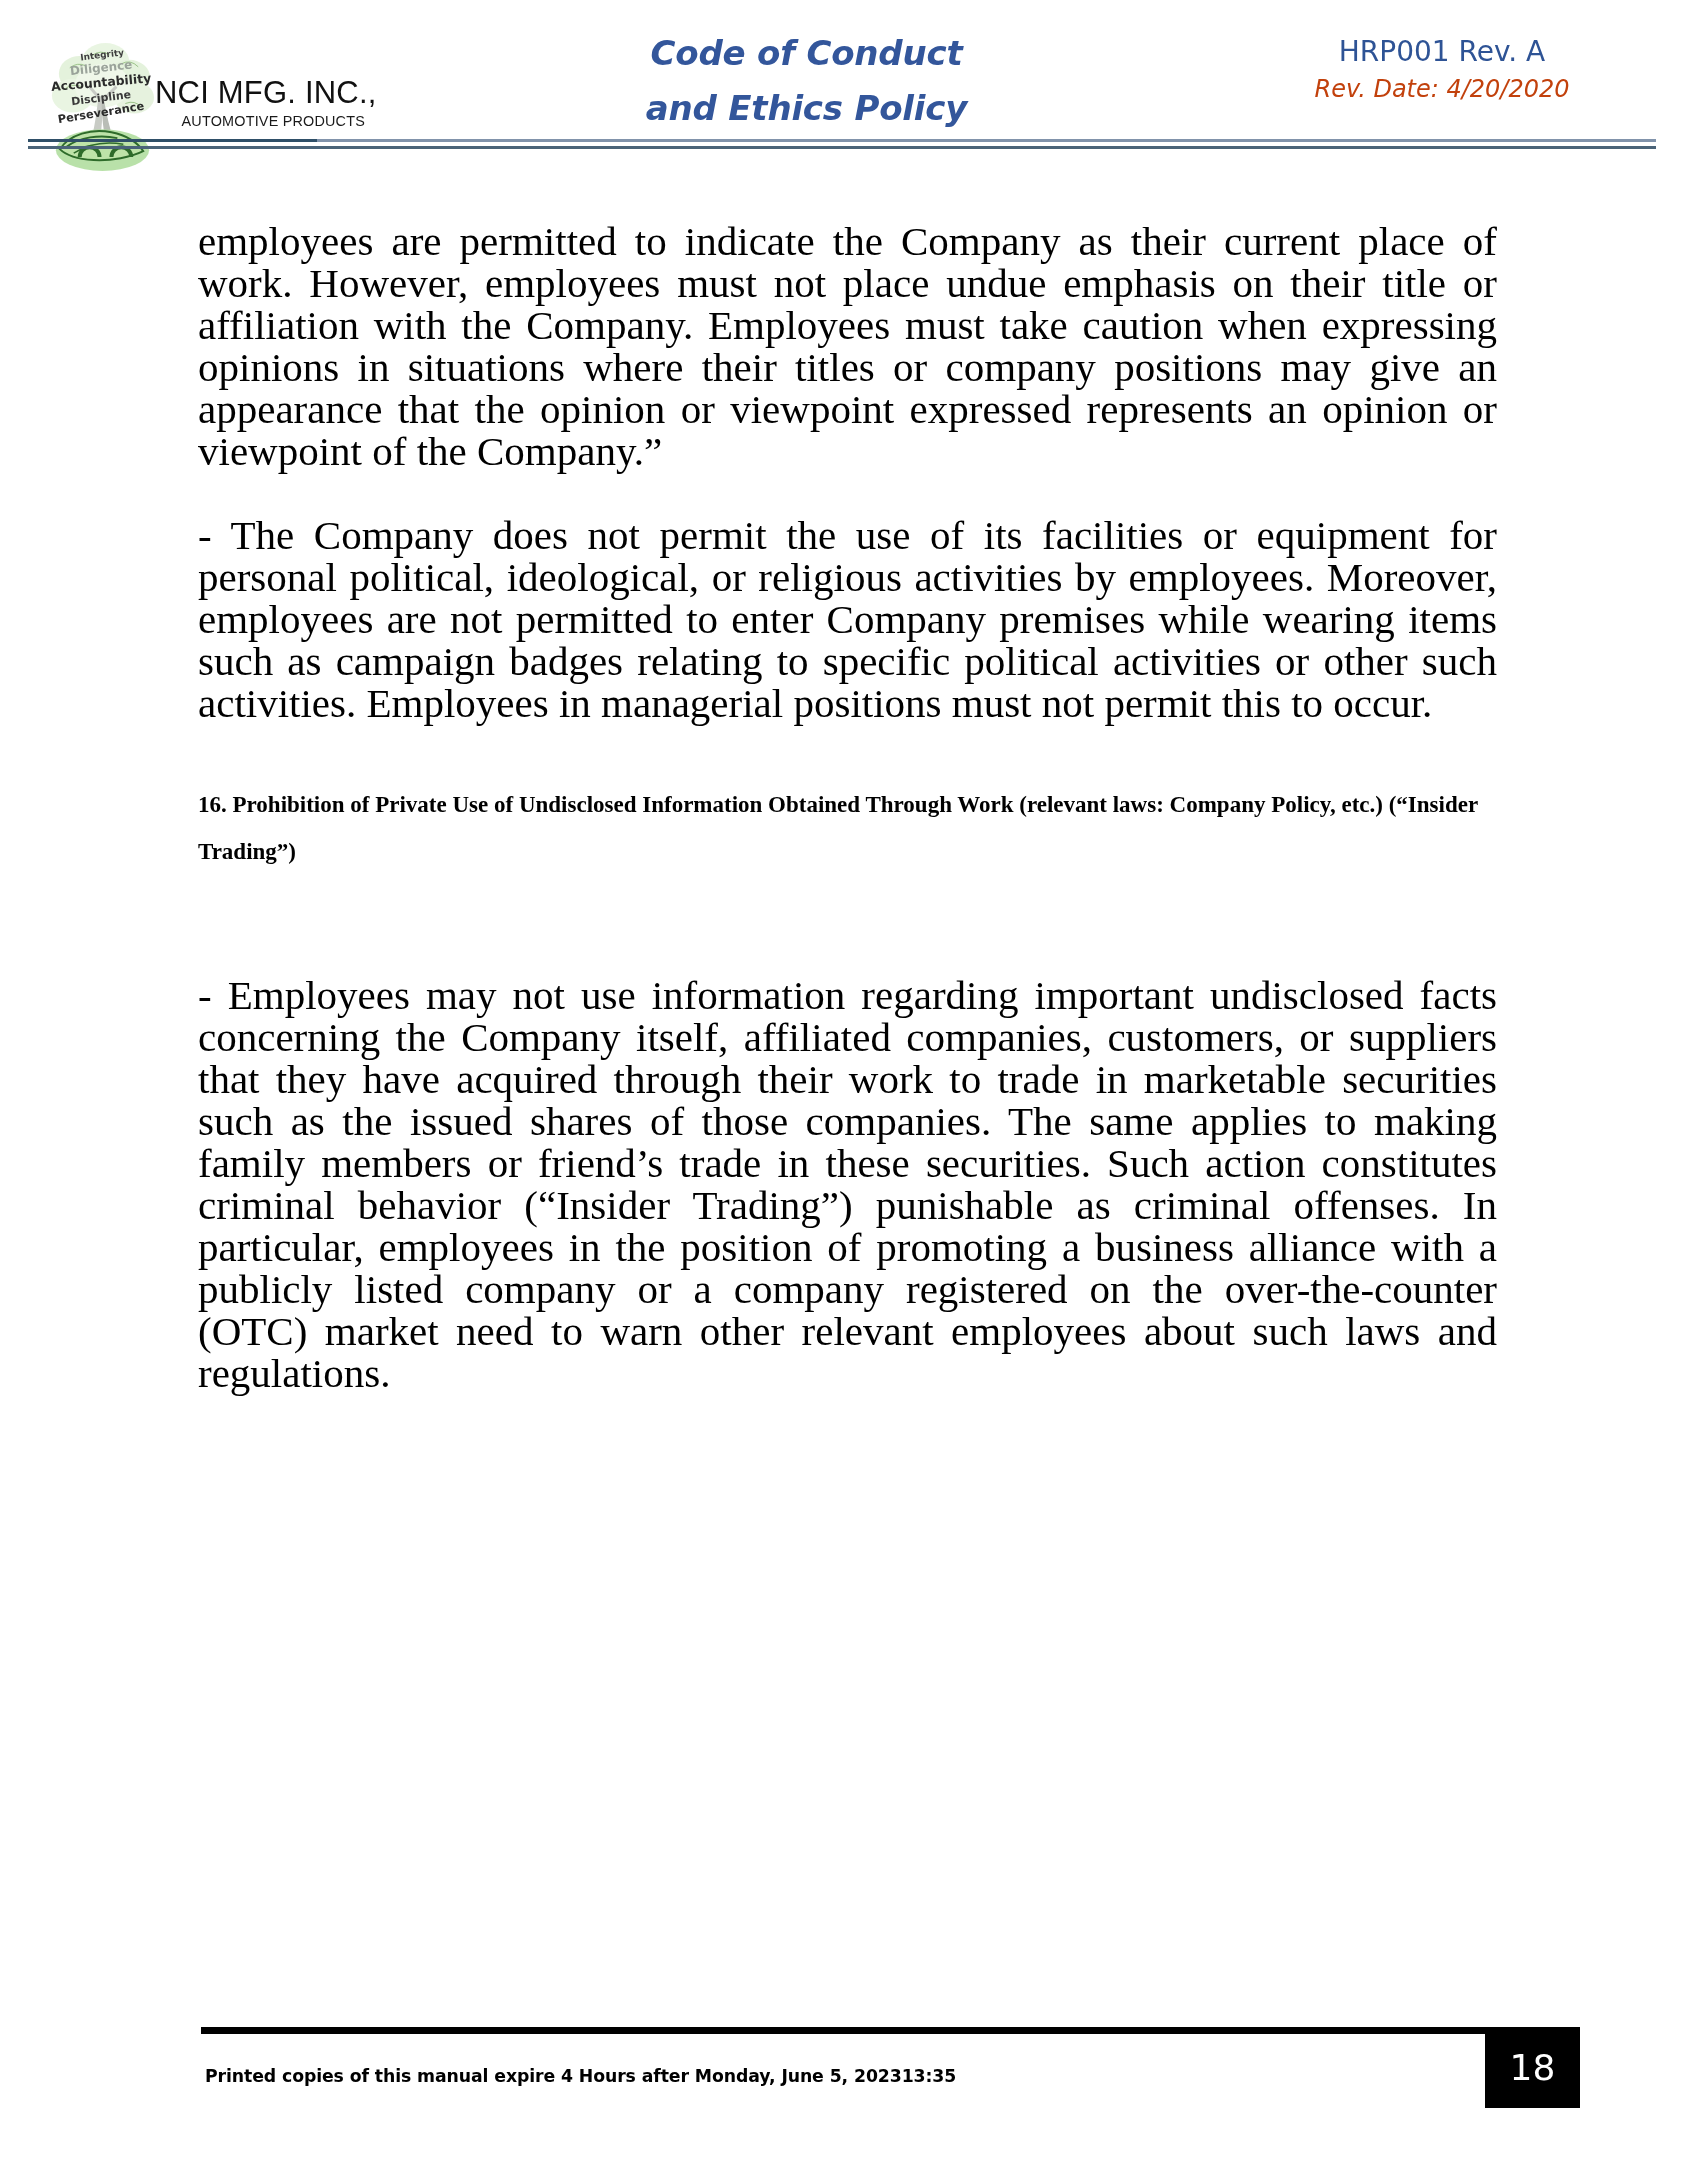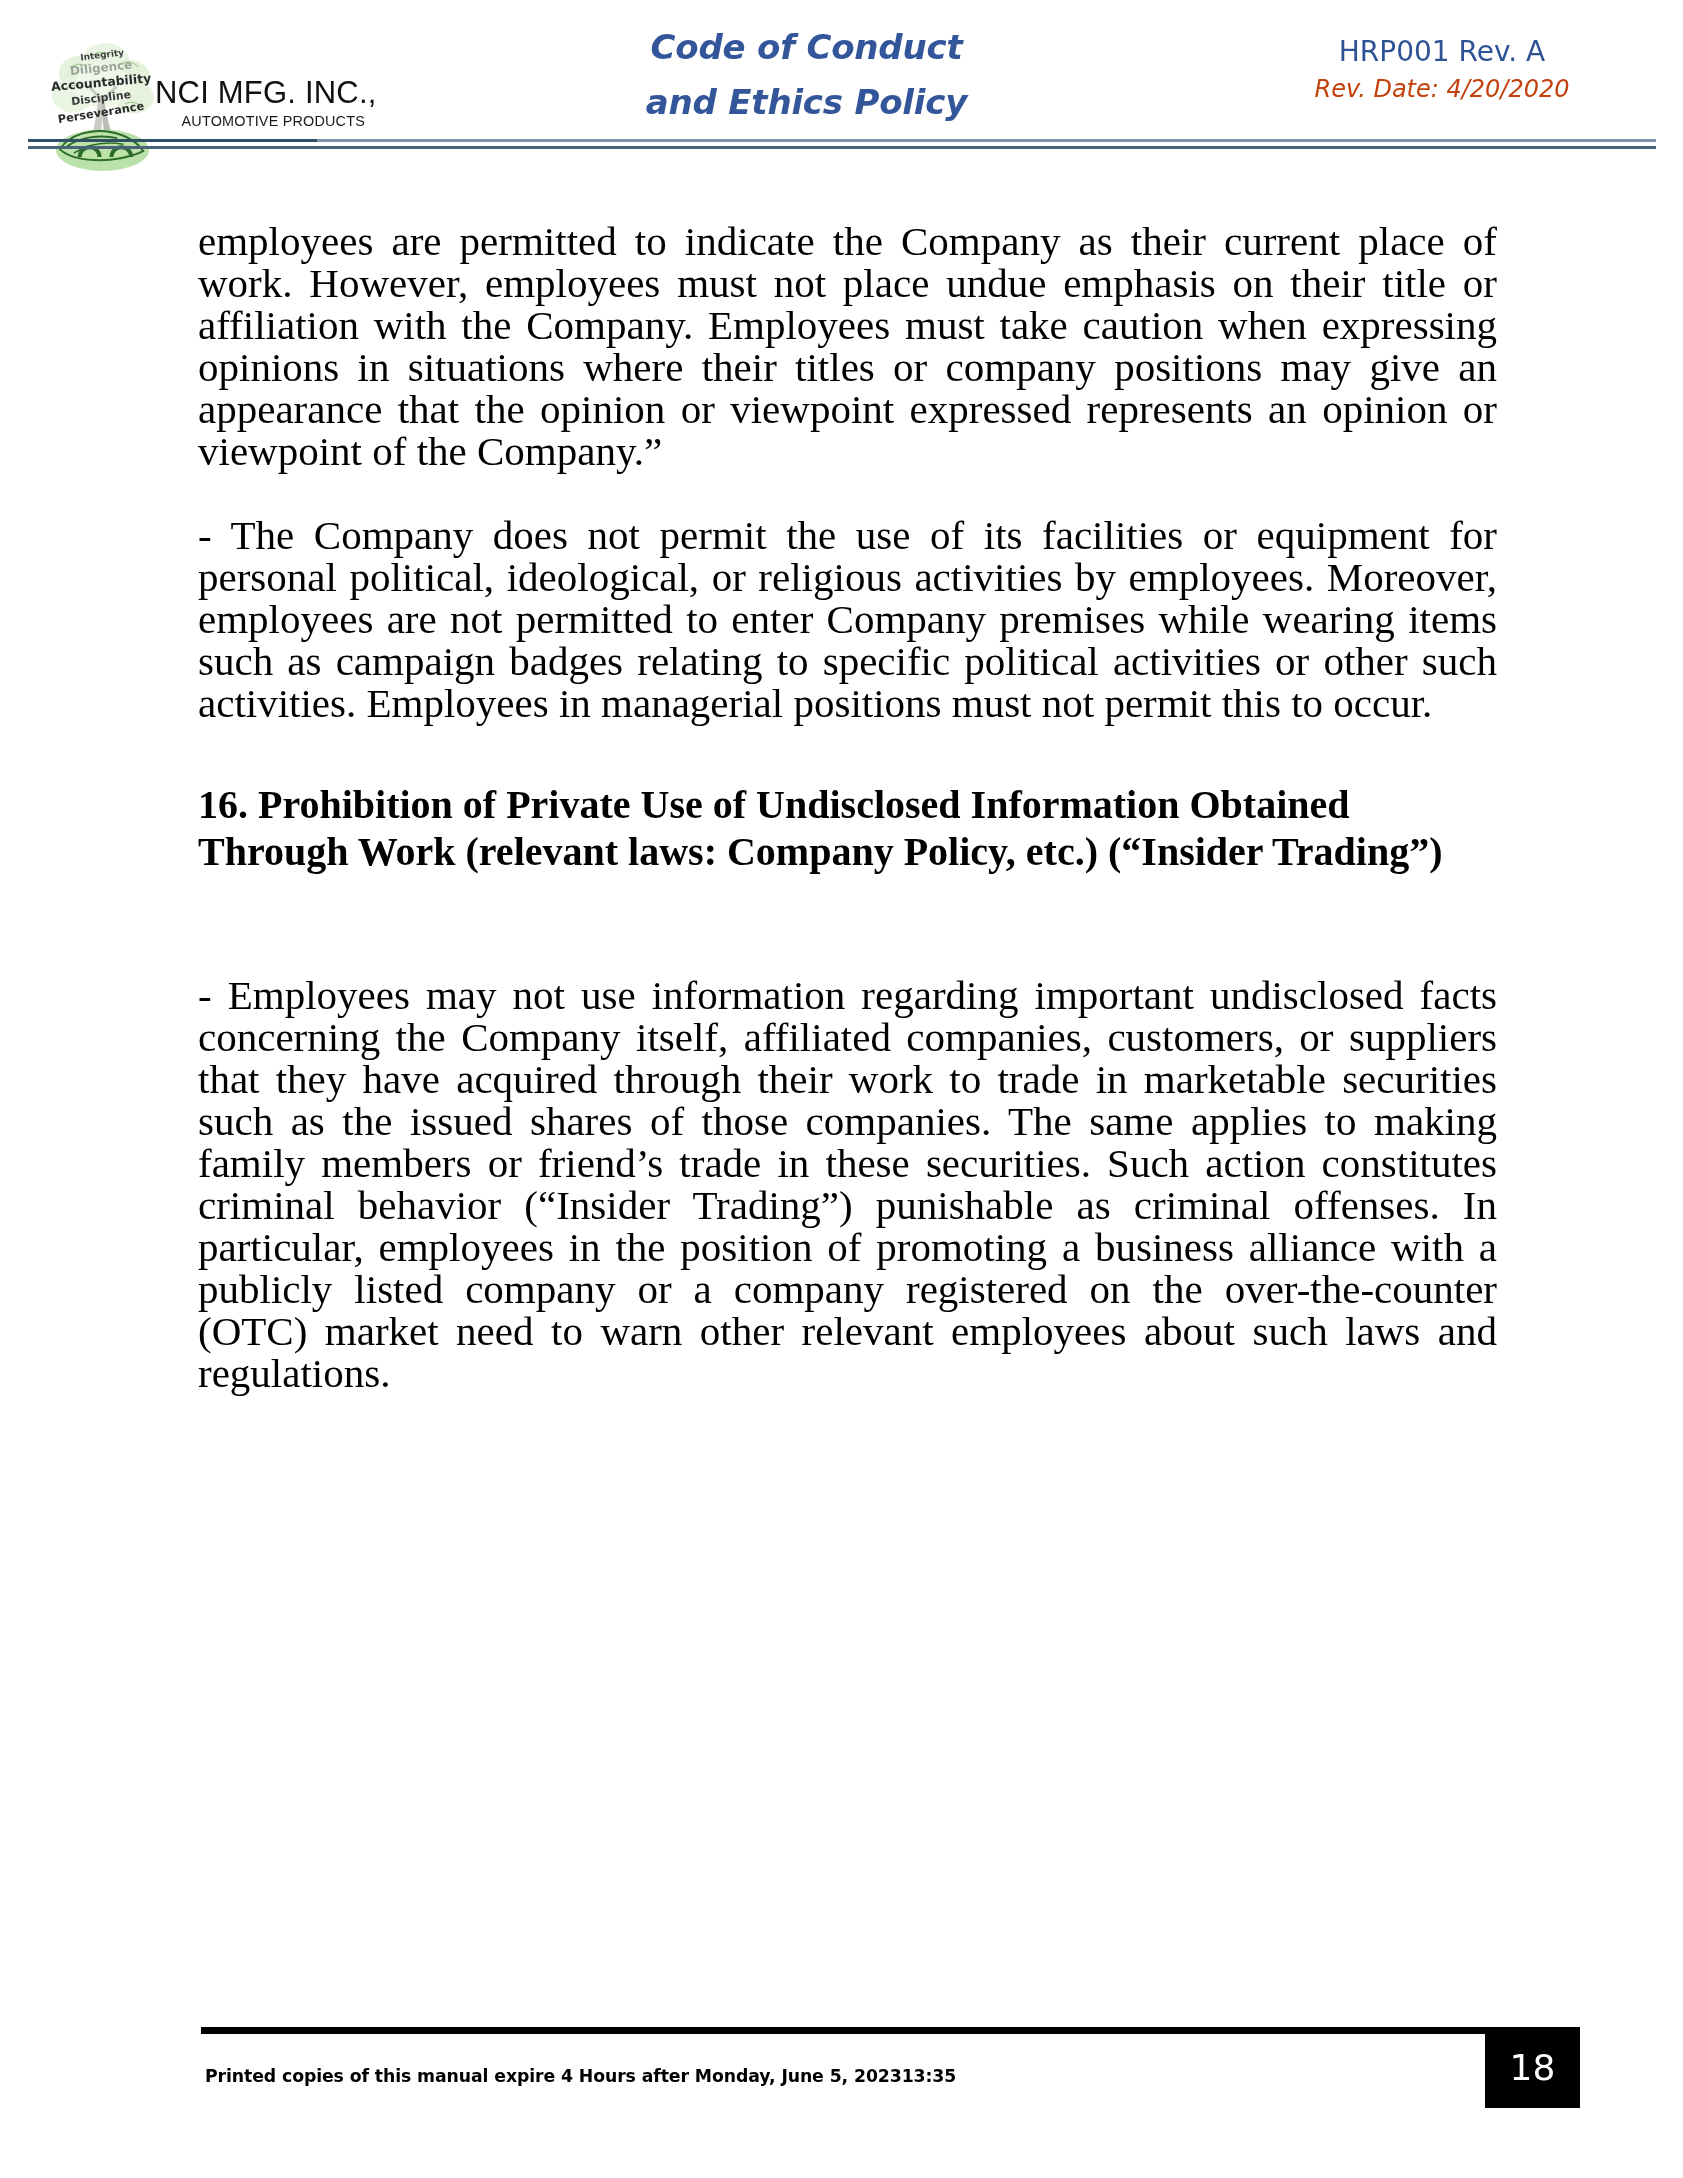--- a/index.html
+++ b/index.html
@@ -81,21 +81,21 @@
     margin-top: 3px;
     text-align: right;
     width: 210px;
     white-space: nowrap;
   }
 
   
   .header-title {
     flex: 1 1 auto;
     text-align: center;
-    padding-top: 20px;
+    padding-top: 26px;
   }
   .header-title .line {
     font-family: "DejaVu Sans", "Liberation Sans", sans-serif;
     font-style: italic;
     font-weight: bold;
     font-size: 34px;
     color: #33569B;
     line-height: 1.62;
     letter-spacing: -0.2px;
   }
@@ -164,21 +164,21 @@
     color: #000000;
     text-align: justify;
     text-justify: inter-word;
     margin: 0;
   }
   .para-gap { height: 42px; }
   .para-gap-lg { height: 57px; }
 
   .heading {
     font-family: "Liberation Serif", "DejaVu Serif", serif;
-    font-size: 40px;
+    font-size: 23px;
     font-weight: bold;
     line-height: 47px;
     color: #000000;
     text-align: left;
     margin: 0;
   }
 
   
   .footer {
     position: absolute;

